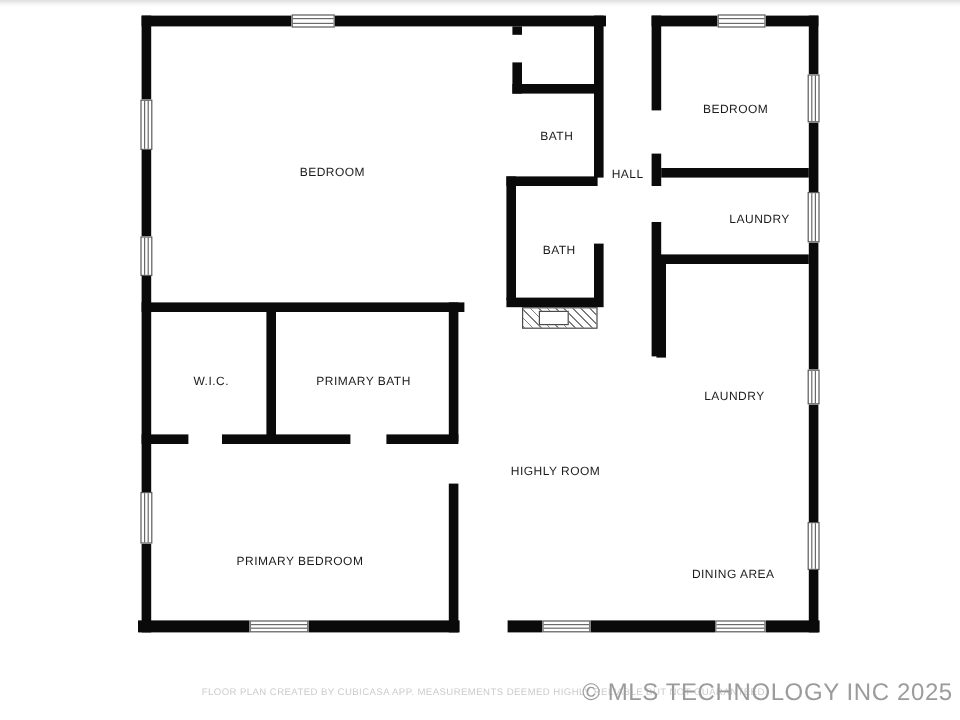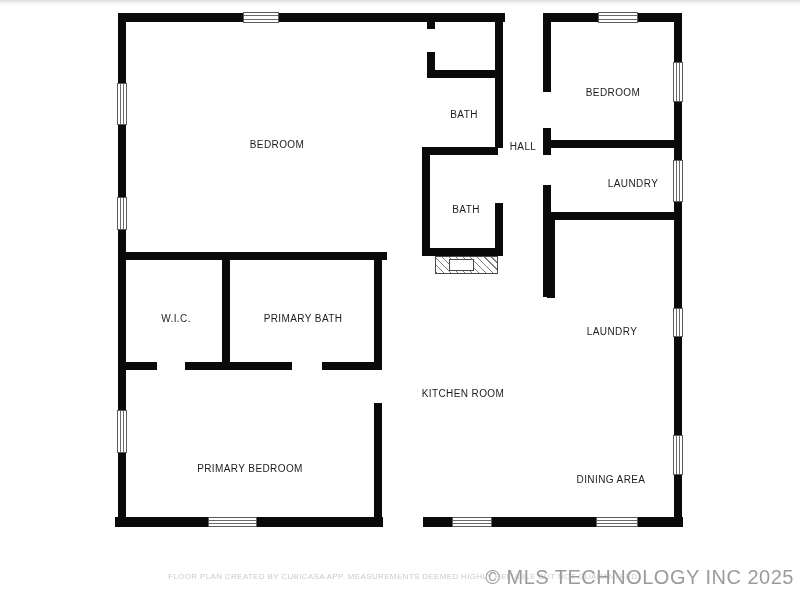--- a/index.html
+++ b/index.html
@@ -107,19 +107,19 @@
 
   <div class="lbl" style="left:277px;top:144px;">BEDROOM</div>
   <div class="lbl" style="left:464px;top:114px;">BATH</div>
   <div class="lbl" style="left:523px;top:146px;">HALL</div>
   <div class="lbl" style="left:613px;top:92px;">BEDROOM</div>
   <div class="lbl" style="left:613px;top:183px;margin-left:20px;">LAUNDRY</div>
   <div class="lbl" style="left:466px;top:209px;">BATH</div>
   <div class="lbl" style="left:176px;top:318px;">W.I.C.</div>
   <div class="lbl" style="left:303px;top:318px;">PRIMARY BATH</div>
   <div class="lbl" style="left:612px;top:331px;">LAUNDRY</div>
-  <div class="lbl" style="left:463px;top:393px;">KITCHEN ROOM</div>
+  <div class="lbl" style="left:463px;top:393px;">HIGHLY ROOM</div>
   <div class="lbl" style="left:611px;top:479px;">DINING AREA</div>
   <div class="lbl" style="left:250px;top:468px;">PRIMARY BEDROOM</div>
 
   <div class="disclaimer">FLOOR PLAN CREATED BY CUBICASA APP. MEASUREMENTS DEEMED HIGHLY RELIABLE BUT NOT GUARANTEED.</div>
   <div class="watermark">© MLS TECHNOLOGY INC 2025</div>
 </div>
 
 </body></html>

